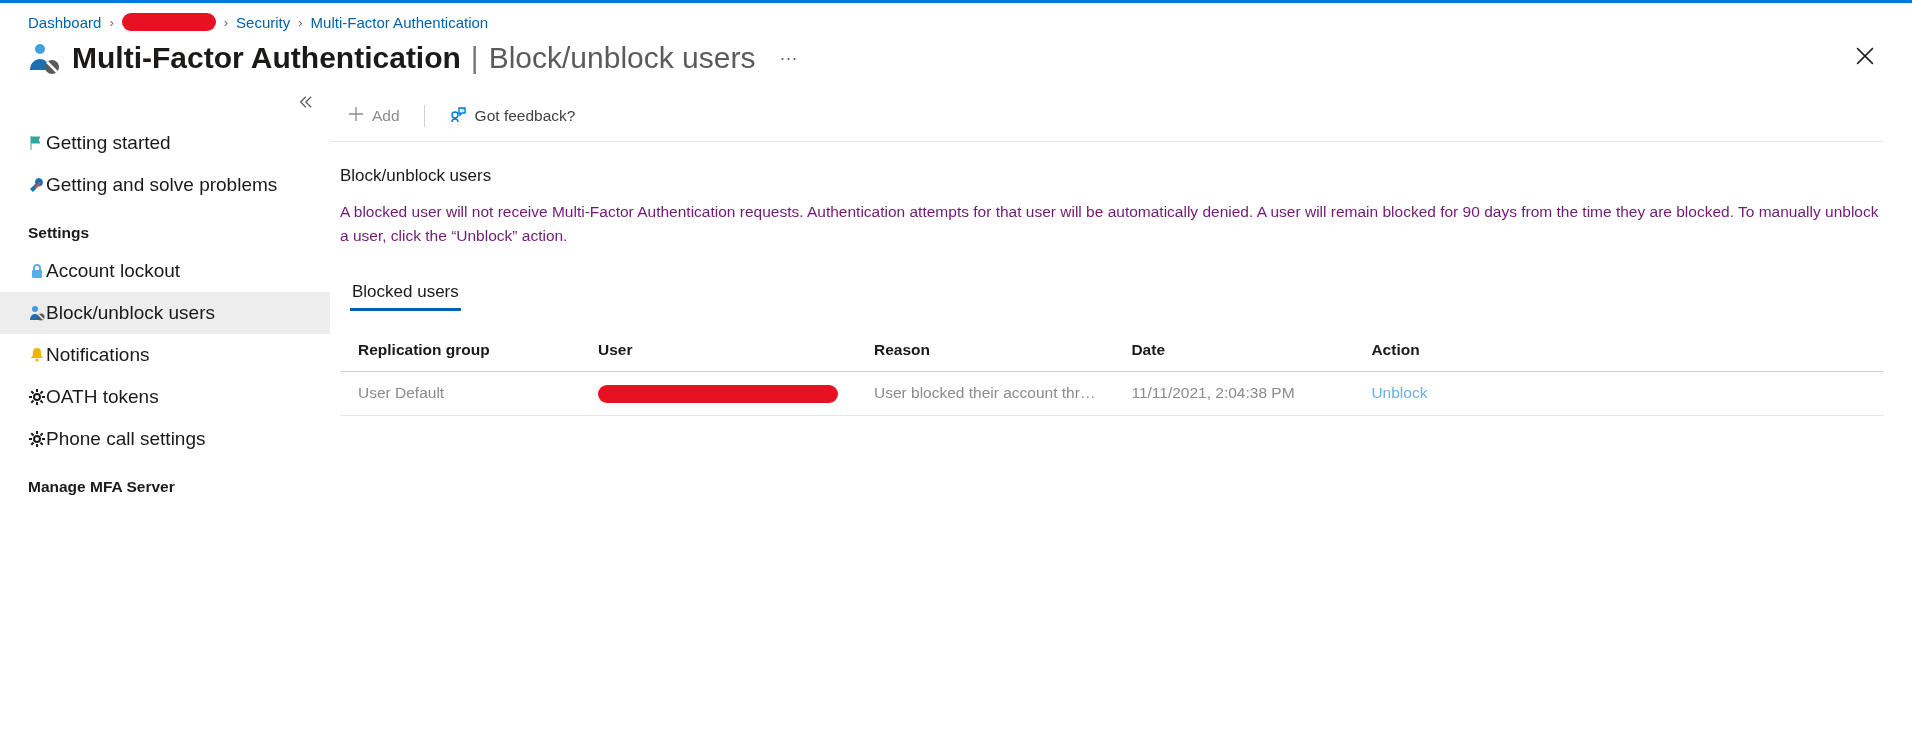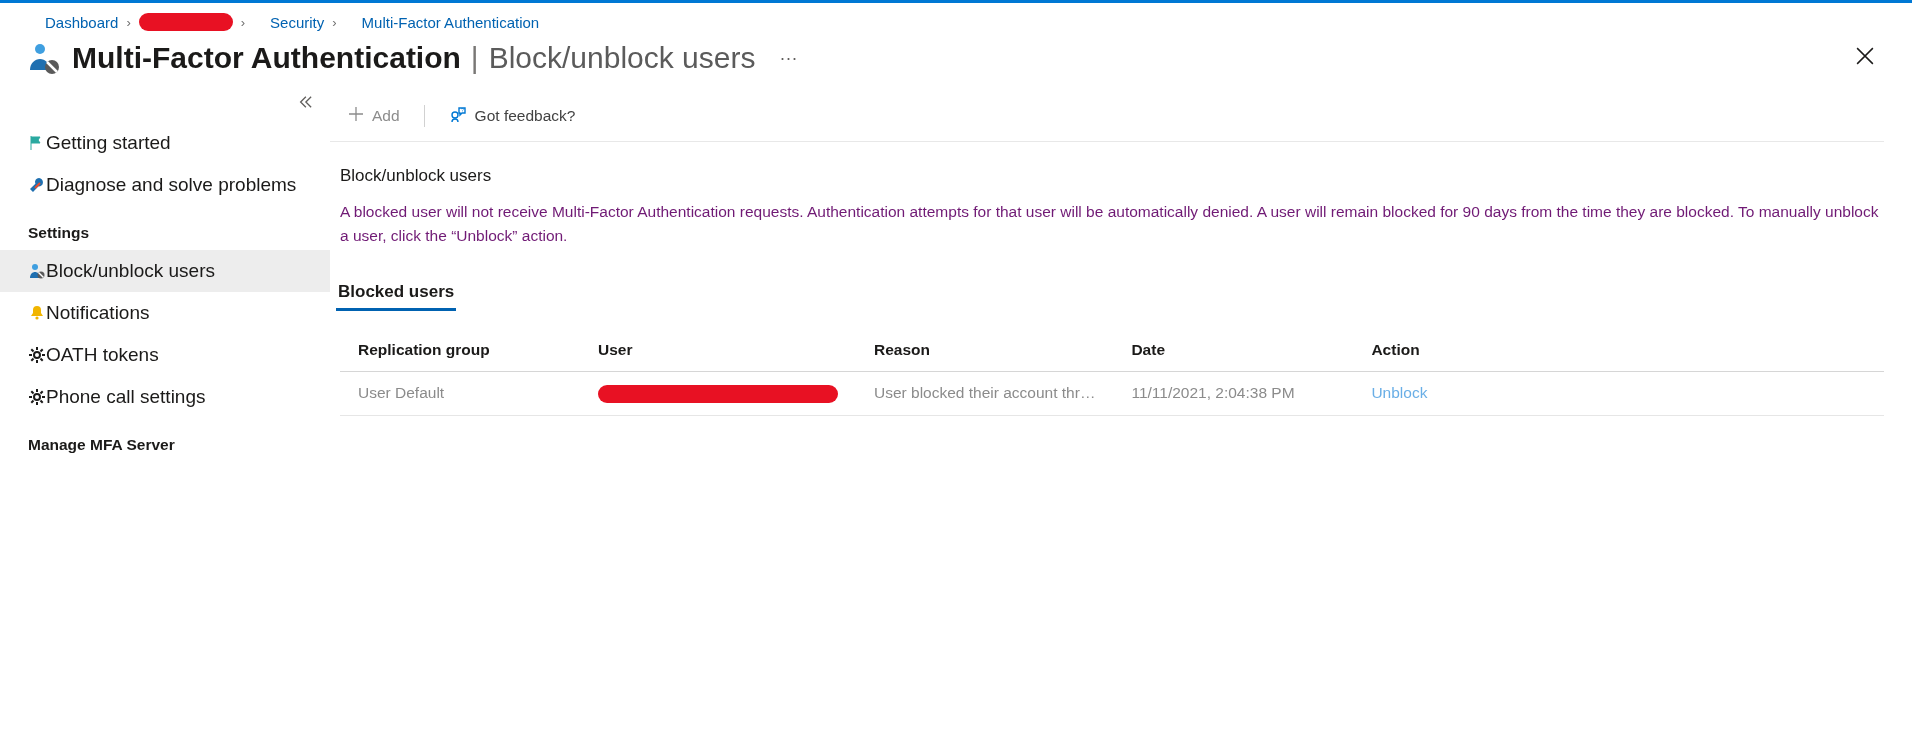--- a/index.html
+++ b/index.html
@@ -1,21 +1,21 @@
 <!DOCTYPE html>
 <html><head>
 <meta charset="utf-8">
 <style>
   * { box-sizing: border-box; margin: 0; padding: 0; }
   html, body { width: 1912px; height: 748px; font-family: "Segoe UI", Arial, sans-serif; background:#ffffff; color:#1b1a19; }
   body { border-top: 3px solid #0078d4; }
 
   
   .breadcrumbs { display:flex; align-items:center; gap:6px; padding:10px 28px 4px 28px; font-size:15px; }
-  .breadcrumbs a { color:#0062b1; text-decoration:none;margin-left:17px; }
+  .breadcrumbs a { color:#0062b1; text-decoration:none; }
   .crumb-sep { color:#717171; font-size:13px; padding:0 2px; }
   .redact { display:inline-block; width:94px; height:18px; background:#e81123; border-radius:10px; }
 
   
   .title-row { display:flex; align-items:center; padding:6px 28px 10px 28px; }
   .title-icon { width:32px; height:32px; margin-right:12px; display:flex; align-items:center; justify-content:center; }
   .title-text { font-size:30px; font-weight:600; color:#1b1a19; }
   .title-sub  { font-size:30px; font-weight:400; color:#5b5b5b; }
   .title-divider { color:#797775; padding:0 10px; font-size:30px; font-weight:300; }
   .title-ellipsis { margin-left:24px; color:#605e5c; font-size:18px; cursor:pointer; }
@@ -40,21 +40,21 @@
   .tool-btn { display:flex; align-items:center; gap:8px; padding:4px 8px; font-size:15.5px; color:#424242; cursor:pointer; }
   .tool-sep { width:1px; height:22px; background:#d1d1d1; margin:0 6px; }
   .tool-btn .ic { color:#605e5c; }
   .tool-btn.disabled { color:#8c8c8c; }
   .tool-btn.feedback .ic { color:#0078d4; }
 
   .section-pad { padding:24px 0 0 10px; }
   .section-title { font-size:17px; color:#1b1a19; padding-bottom:14px; }
   .section-desc { font-size:15.5px; color:#701a75; line-height:1.55; max-width:1560px; }
 
-  .sub-heading { display:inline-block; font-size:17px; font-weight:700; color:#1b1a19; padding:0 2px 6px 2px; border-bottom:3px solid #0062b1; margin-top:34px; margin-left:6px; }
+  .sub-heading { display:inline-block; font-size:17px; font-weight:400; color:#1b1a19; padding:0 2px 6px 2px; border-bottom:3px solid #0062b1; margin-top:34px; margin-left:20px; }
 
   
   table.data { margin:18px 0 0 10px; width:calc(100% - 10px); border-collapse:collapse; font-size:15.5px; }
   table.data th { text-align:left; font-weight:600; color:#1b1a19; padding:12px 18px; border-bottom:1px solid #d6d6d6; }
   table.data td { color:#8b8b8b; padding:12px 18px; border-bottom:1px solid #e6e6e6; white-space:nowrap; overflow:hidden; text-overflow:ellipsis; }
   table.data tr td:first-child { color:#8b8b8b; }
   .redact-long { display:inline-block; width:240px; height:18px; background:#e81123; border-radius:10px; vertical-align:middle; }
   .link-cell { color:#69aee6 !important; cursor:pointer; }
 
   col.c1{width:240px;} col.c2{width:260px;} col.c3{width:240px;} col.c4{width:240px;} col.c5{width:auto;}
@@ -109,25 +109,34 @@
       </span>
       <span>Getting started</span>
     </div>
     <div class="side-item">
       <span class="ic">
         <svg viewBox="0 0 16 16" width="16" height="16">
             <path d="M10 1a4 4 0 0 0-3.6 5.7L1 12l3 3 5.3-5.4A4 4 0 1 0 10 1z" fill="#1f6fb0"></path>
             <path d="M6 11l5-5" stroke="#e84b2c" stroke-width="2"></path>
           </svg>
       </span>
-      <span>Diagnose and solve problems</span>
+      <span>Getting and solve problems</span>
     </div>
 
     <div class="side-heading">Settings</div>
 
+    <div class="side-item">
+      <span class="ic">
+        <svg viewBox="0 0 16 16" width="16" height="16">
+            <rect x="3" y="7" width="10" height="8" rx="1" fill="#57b0e3"></rect>
+            <path d="M5 7V5a3 3 0 0 1 6 0v2" fill="none" stroke="#57b0e3" stroke-width="2"></path>
+          </svg>
+      </span>
+      <span>Account lockout</span>
+    </div>
     <div class="side-item selected">
       <span class="ic">
         <svg viewBox="0 0 16 16" width="16" height="16">
             <circle cx="6" cy="4" r="3" fill="#3f9fe0"></circle>
             <path d="M1 15c0-4 2.5-6 5-6s5 2 5 6" fill="#1f6fb0"></path>
             <circle cx="12" cy="12" r="3.5" fill="#5a5a5a"></circle>
             <line x1="9.5" y1="9.5" x2="14.5" y2="14.5" stroke="#fff" stroke-width="1.4"></line>
           </svg>
       </span>
       <span>Block/unblock users</span>

